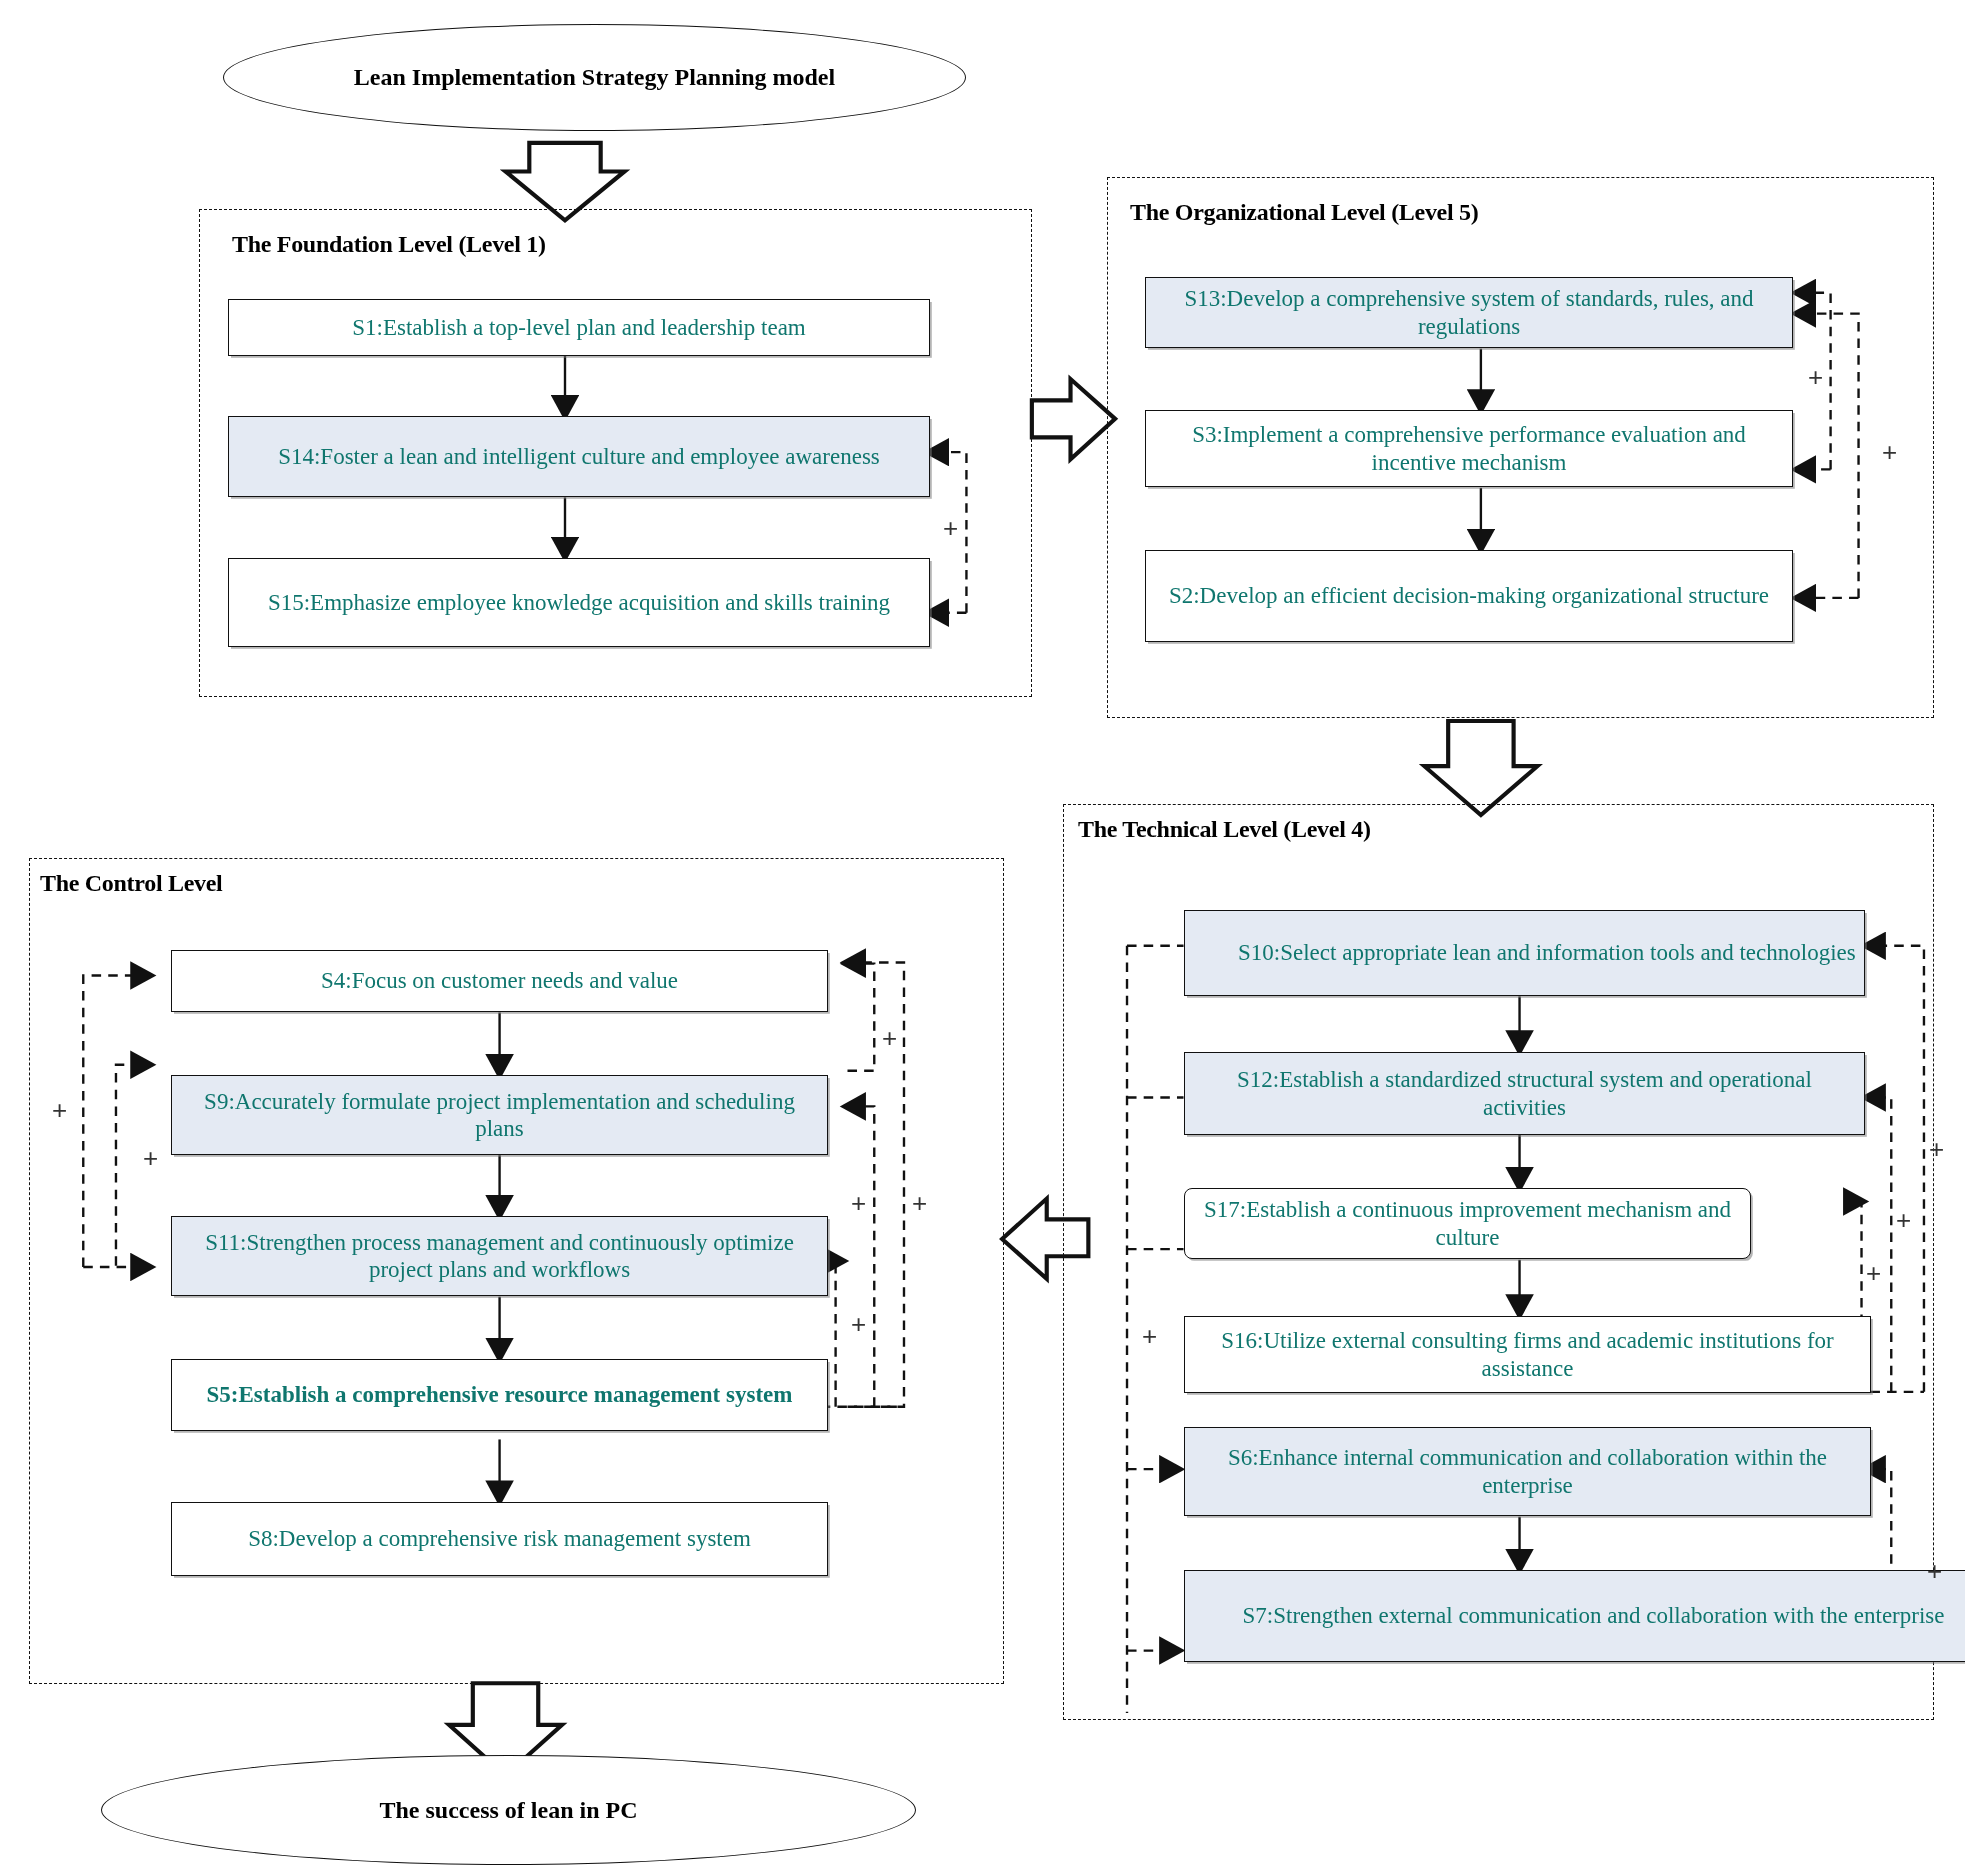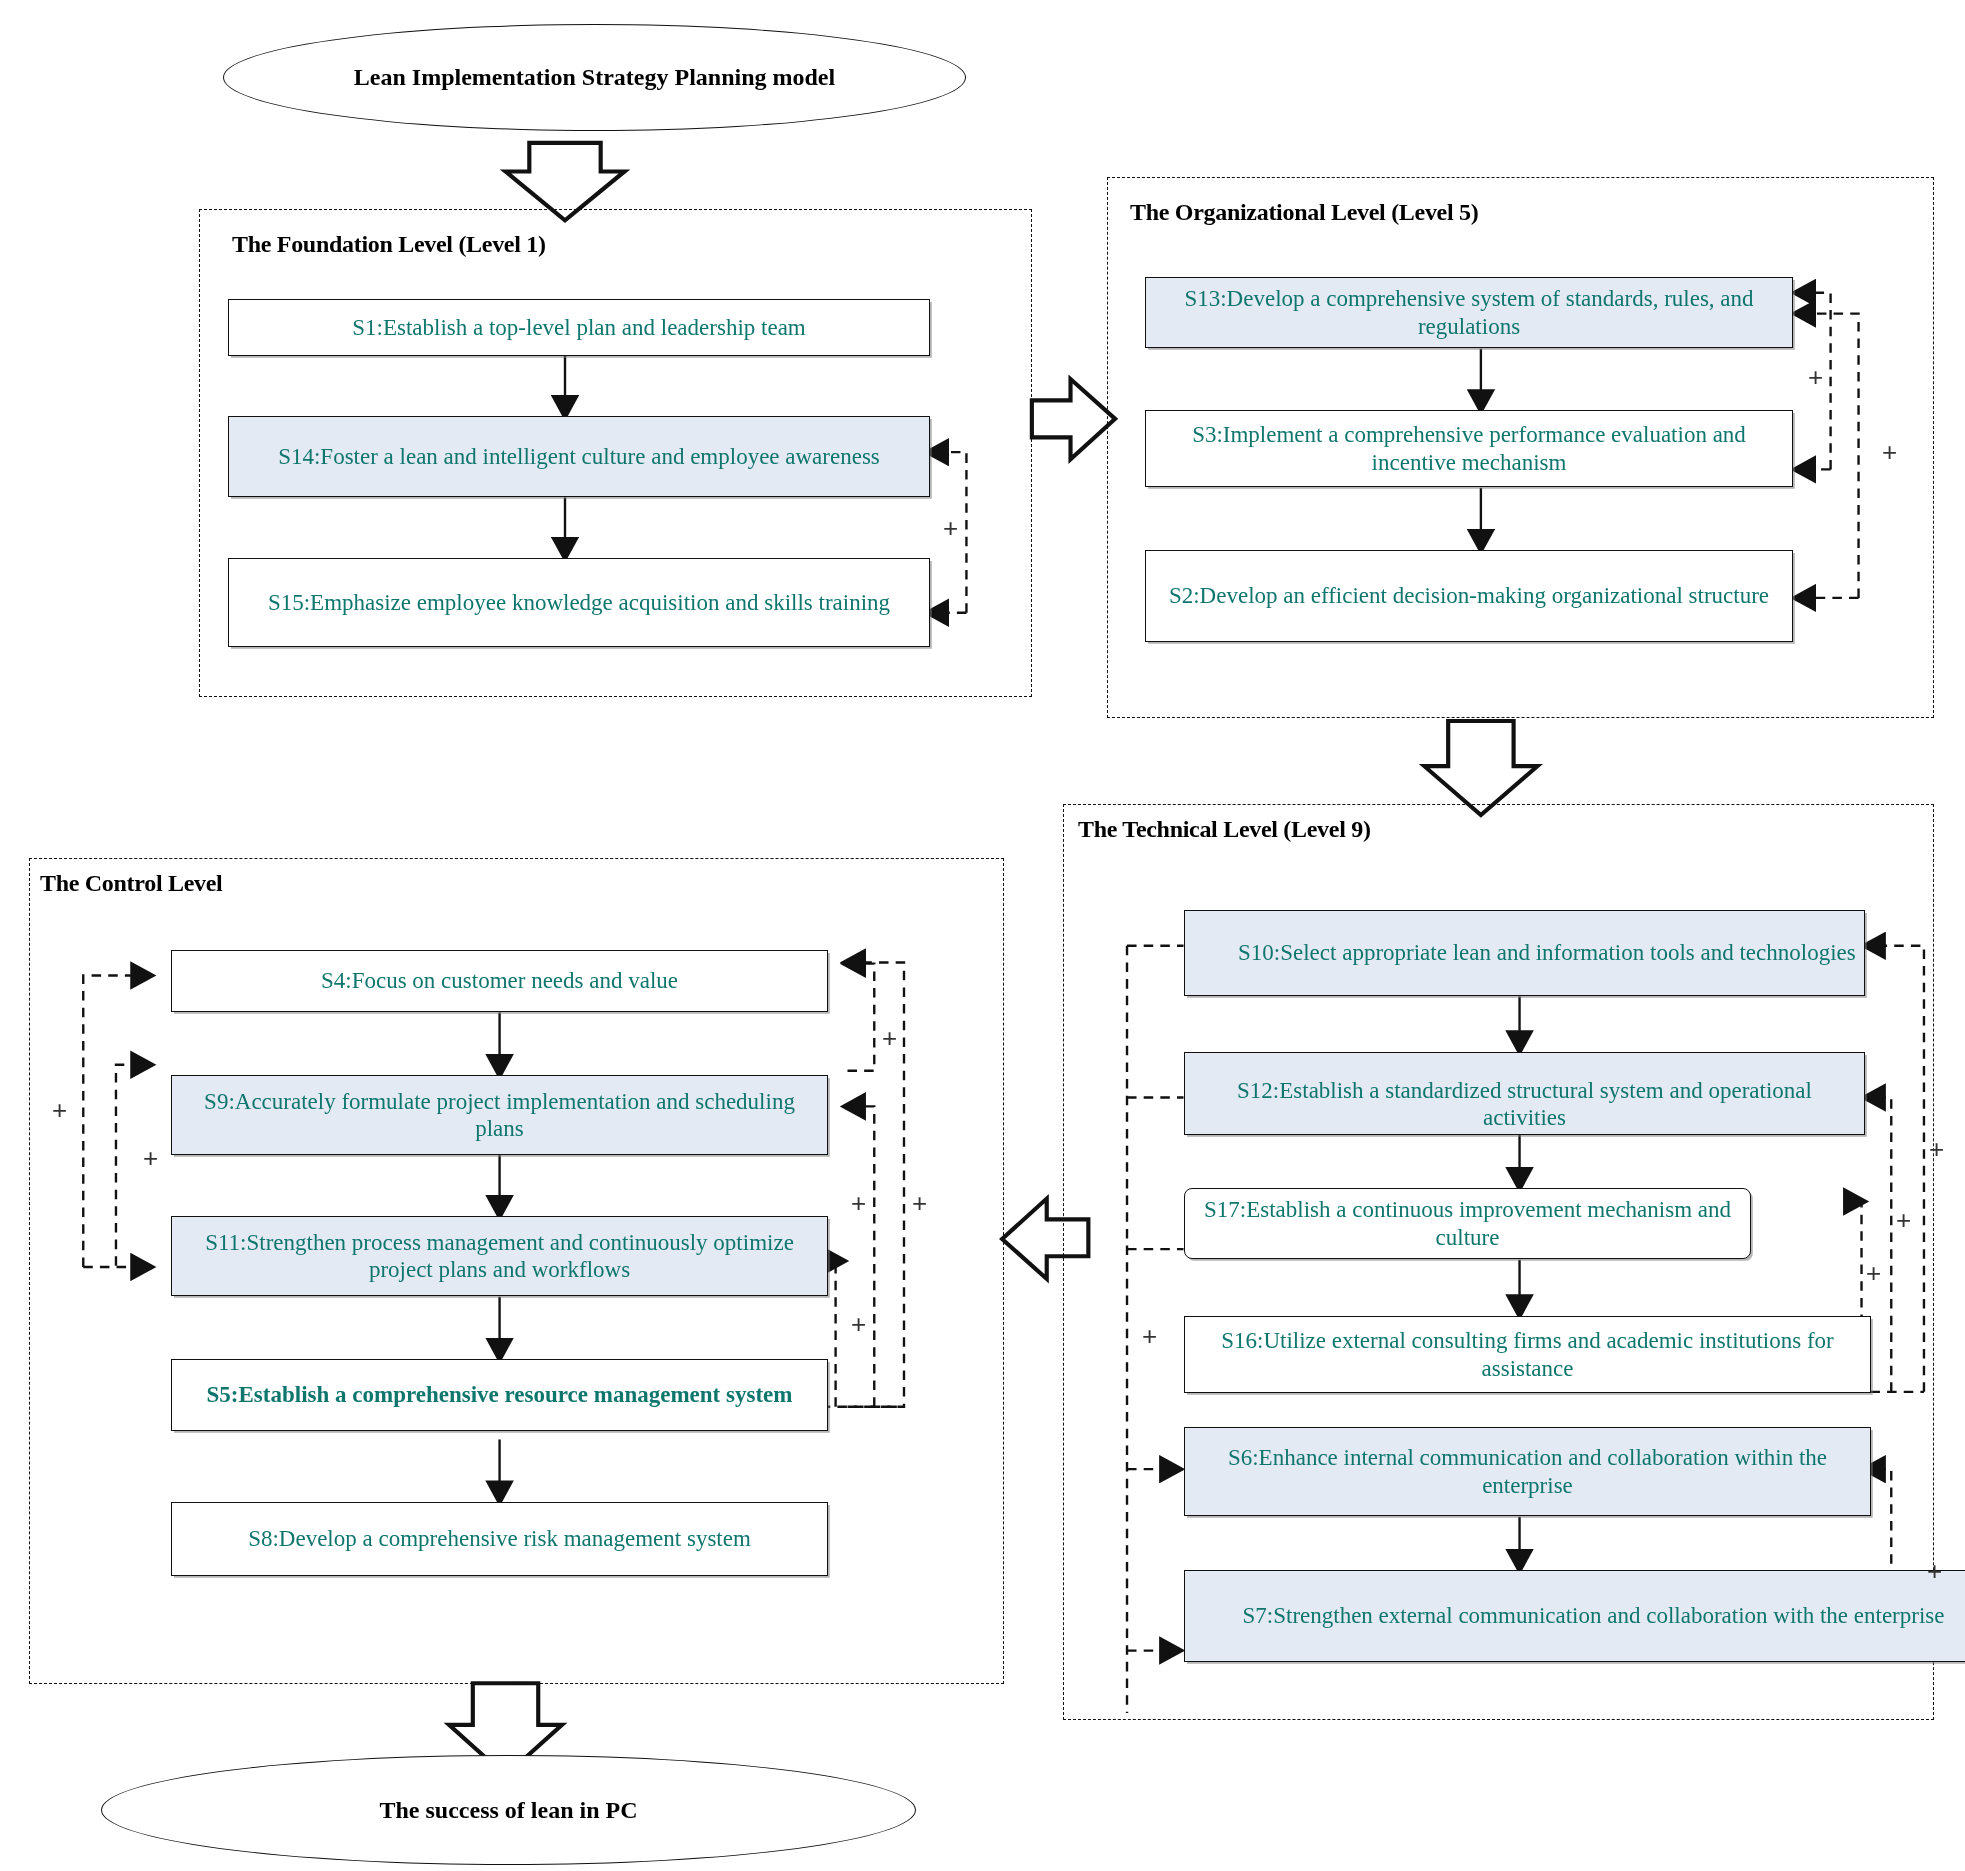--- a/index.html
+++ b/index.html
@@ -233,26 +233,26 @@
   <div class="pbox" style="left:1145px; top:410px; width:648px; height:77px;">
     <span>S3:Implement a comprehensive performance evaluation and incentive mechanism</span>
   </div>
   <div class="pbox" style="left:1145px; top:550px; width:648px; height:92px;">
     <span>S2:Develop an efficient decision-making organizational structure</span>
   </div>
   <div class="plus" style="left:1808px; top:364px;">+</div>
   <div class="plus" style="left:1882px; top:439px;">+</div>
 
   <div class="group-box" style="left:1063px; top:804px; width:871px; height:916px;"></div>
-  <div class="group-title" style="left:1078px; top:816px;">The Technical Level (Level 9)</div>
+  <div class="group-title" style="left:1078px; top:816px;">The Technical Level (Level 4)</div>
 
   <div class="pbox shaded" style="left:1184px; top:910px; width:681px; height:86px;justify-content:flex-end;">
     <span>S10:Select appropriate lean and information tools and technologies</span>
   </div>
-  <div class="pbox shaded" style="left:1184px; top:1052px; width:681px; height:83px;align-items:flex-end;">
+  <div class="pbox shaded" style="left:1184px; top:1052px; width:681px; height:83px;">
     <span>S12:Establish a standardized structural system and operational activities</span>
   </div>
   <div class="pbox" style="left:1184px; top:1188px; width:567px; height:71px;border-radius:8px;">
     <span>S17:Establish a continuous improvement mechanism and culture</span>
   </div>
   <div class="pbox" style="left:1184px; top:1316px; width:687px; height:77px;">
     <span>S16:Utilize external consulting firms and academic institutions for assistance</span>
   </div>
   <div class="pbox shaded" style="left:1184px; top:1427px; width:687px; height:89px;">
     <span>S6:Enhance internal communication and collaboration within the enterprise</span>

